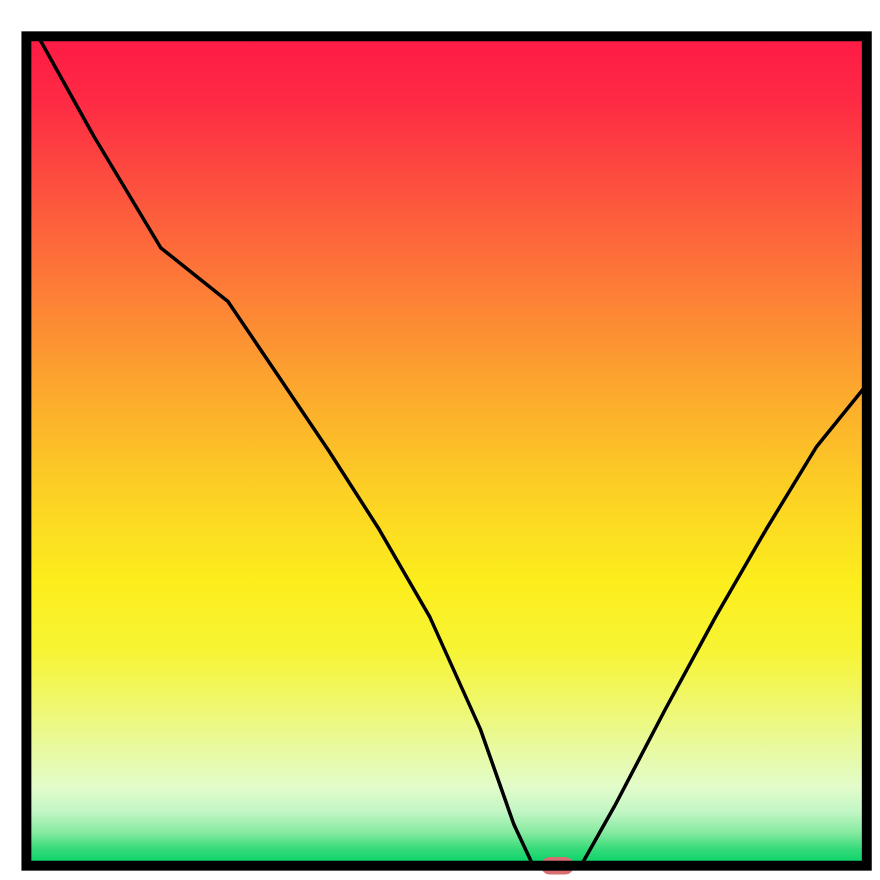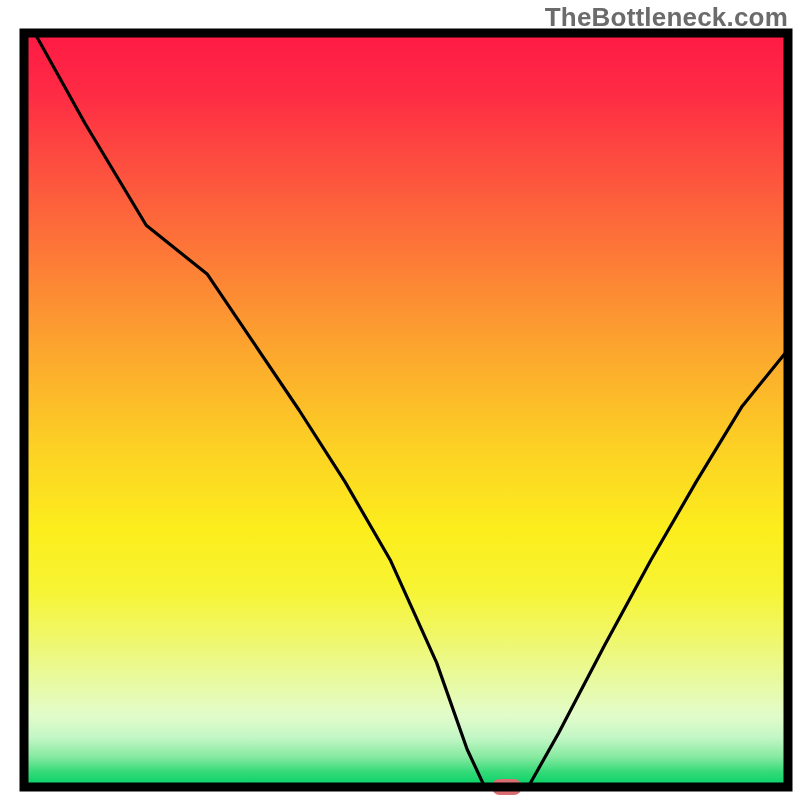--- a/index.html
+++ b/index.html
@@ -55,14 +55,13 @@
           <stop offset="96.00%" stop-color="#86eaa0"></stop>
           <stop offset="98.00%" stop-color="#35da78"></stop>
           <stop offset="100.00%" stop-color="#00d166"></stop>
         </linearGradient>
     </defs>
     <rect id="plot-bg" x="24" y="33" width="764" height="754" fill="url(#bg-grad)"></rect>
     <path id="curve" fill="none" stroke-linejoin="round" stroke-linecap="round" d="M34.7 33.0 L85.1 123.5 L146.2 225.3 L207.4 274.3 L253.2 342.1 L299.0 410.0 L344.9 481.6 L390.7 560.8 L436.6 662.6 L467.1 749.3 L484.7 787.0 L528.2 787.0 L558.8 732.7 L604.6 645.2 L650.5 560.8 L696.3 481.6 L742.2 406.2 L788.0 349.7" stroke="#000000" stroke-width="3.2"></path>
     <rect id="marker" rx="8" ry="8" x="491.8" y="779.0" width="30" height="16" fill="#d86e71"></rect>
     <rect id="frame" fill="none" x="24" y="33" width="764" height="754" stroke="#000000" stroke-width="9"></rect>
   </svg>
-  <div class="watermark">TheBottleneck.com</div>
 </div>
 
 </body></html>

